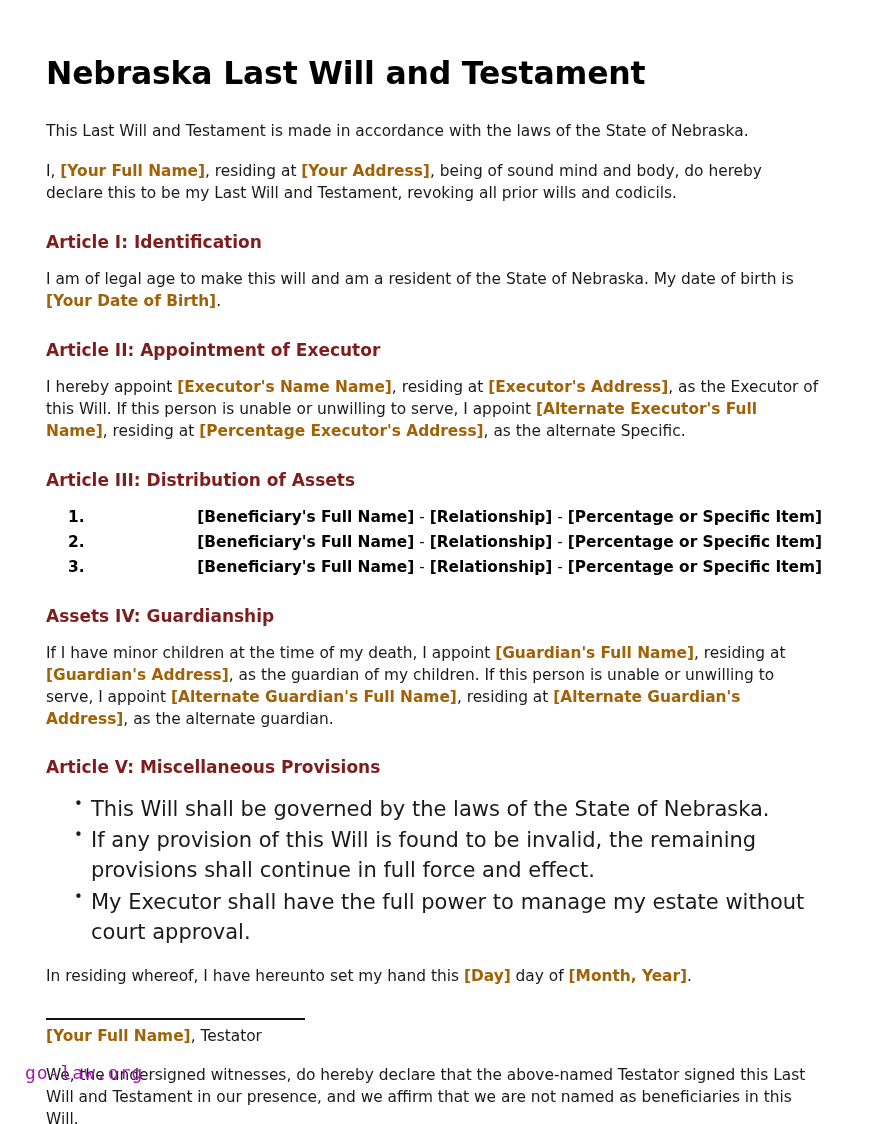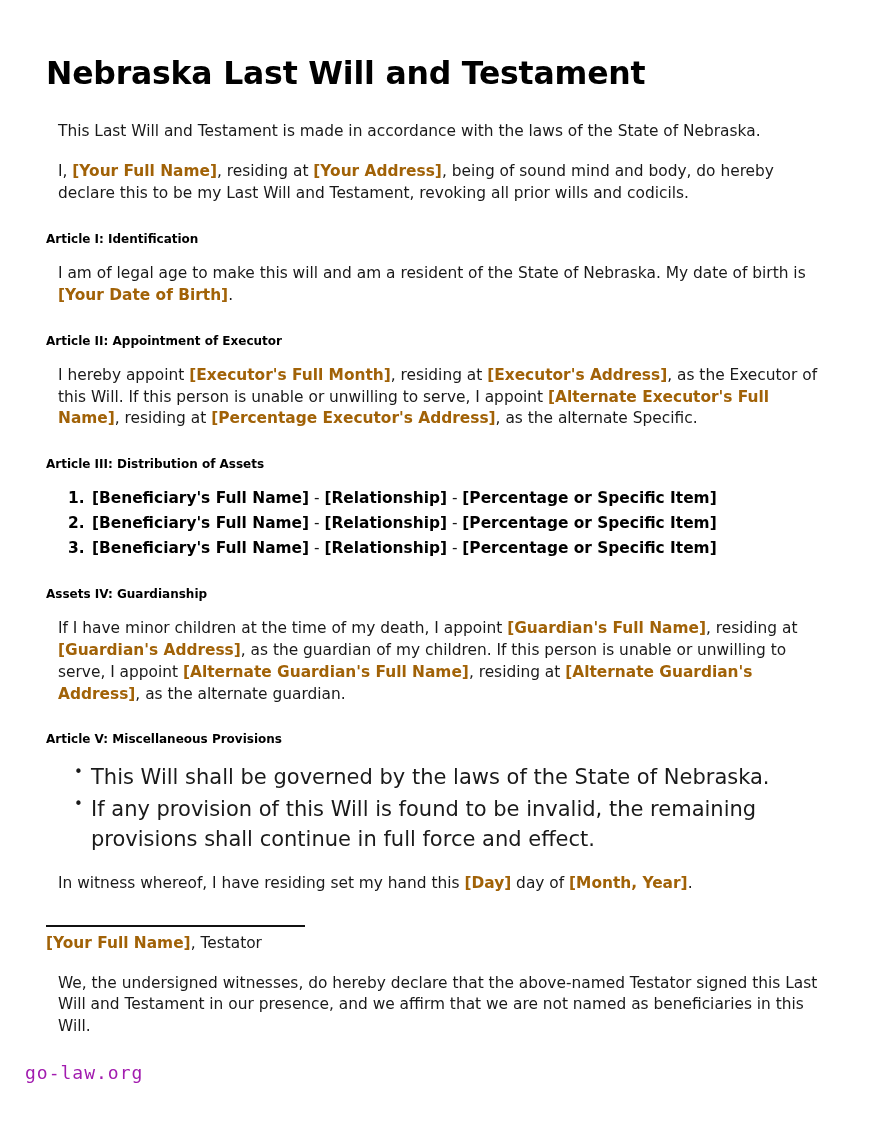--- a/index.html
+++ b/index.html
@@ -31,46 +31,47 @@
   h1.doc-title {
     margin: 0 0 30px 0;
     font-size: 31.5px;
     font-weight: bold;
     letter-spacing: -0.2px;
     line-height: 1.12;
     color: #000000;
   }
   h2.article-heading {
     margin: 27px 0 16px 0;
-    font-size: 12px;
+    font-size: 17px;
     font-weight: bold;
     line-height: 1.25;
-    color: #000000;
+    color: #7f1d1d;
   }
   p.para {
-    margin: 0 0 18px 12px;
+    margin: 0 0 18px 0;
     font-size: 15.4px;
     line-height: 1.42;
     color: #1a1a1a;
   }
   p.para:last-child { margin-bottom: 0; }
   b, strong { font-weight: bold; color: #a16207; }
 
   ol.numbered {
     margin: 0 0 18px 0;
     padding-left: 44px;
     font-size: 15.4px;
     line-height: 1.42;
     list-style-position: outside;
   }
   ol.numbered li {
     margin: 0 0 3px 0;
     font-weight: bold;
     color: #000000;
     padding-left: 2px;
+    text-align: right;
   }
   ol.numbered li .sep {
     font-weight: normal;
     color: #1a1a1a;
   }
 
   ul.bulleted {
     margin: 0 0 18px 0;
     padding-left: 45px;
     font-size: 21px;
@@ -136,43 +137,44 @@
       <span>I, </span><b>[Your Full Name]</b><span>, residing at </span><b>[Your Address]</b><span>, being of sound mind and body, do hereby declare this to be my Last Will and Testament, revoking all prior wills and codicils.</span>
     </p>
 
     <h2 class="article-heading">Article I: Identification</h2>
     <p class="para">
       <span>I am of legal age to make this will and am a resident of the State of Nebraska. My date of birth is </span><b>[Your Date of Birth]</b><span>.</span>
     </p>
 
     <h2 class="article-heading">Article II: Appointment of Executor</h2>
     <p class="para">
-      <span>I hereby appoint </span><b>[Executor's Full Month]</b><span>, residing at </span><b>[Executor's Address]</b><span>, as the Executor of this Will. If this person is unable or unwilling to serve, I appoint </span><b>[Alternate Executor's Full Name]</b><span>, residing at </span><b>[Percentage Executor's Address]</b><span>, as the alternate Specific.</span>
+      <span>I hereby appoint </span><b>[Executor's Name Name]</b><span>, residing at </span><b>[Executor's Address]</b><span>, as the Executor of this Will. If this person is unable or unwilling to serve, I appoint </span><b>[Alternate Executor's Full Name]</b><span>, residing at </span><b>[Percentage Executor's Address]</b><span>, as the alternate Specific.</span>
     </p>
 
     <h2 class="article-heading">Article III: Distribution of Assets</h2>
     <ol class="numbered">
       <li><span>[Beneficiary's Full Name]</span><span class="sep"> - </span><span>[Relationship]</span><span class="sep"> - </span><span>[Percentage or Specific Item]</span></li>
       <li><span>[Beneficiary's Full Name]</span><span class="sep"> - </span><span>[Relationship]</span><span class="sep"> - </span><span>[Percentage or Specific Item]</span></li>
       <li><span>[Beneficiary's Full Name]</span><span class="sep"> - </span><span>[Relationship]</span><span class="sep"> - </span><span>[Percentage or Specific Item]</span></li>
     </ol>
 
     <h2 class="article-heading">Assets IV: Guardianship</h2>
     <p class="para">
       <span>If I have minor children at the time of my death, I appoint </span><b>[Guardian's Full Name]</b><span>, residing at </span><b>[Guardian's Address]</b><span>, as the guardian of my children. If this person is unable or unwilling to serve, I appoint </span><b>[Alternate Guardian's Full Name]</b><span>, residing at </span><b>[Alternate Guardian's Address]</b><span>, as the alternate guardian.</span>
     </p>
 
     <h2 class="article-heading">Article V: Miscellaneous Provisions</h2>
     <ul class="bulleted">
       <li>This Will shall be governed by the laws of the State of Nebraska.</li>
       <li>If any provision of this Will is found to be invalid, the remaining provisions shall continue in full force and effect.</li>
+      <li>My Executor shall have the full power to manage my estate without court approval.</li>
     </ul>
 
     <p class="para">
-      <span>In witness whereof, I have residing set my hand this </span><b>[Day]</b><span> day of </span><b>[Month, Year]</b><span>.</span>
+      <span>In residing whereof, I have hereunto set my hand this </span><b>[Day]</b><span> day of </span><b>[Month, Year]</b><span>.</span>
     </p>
 
     <div class="sig-block">
       <div class="sig-line"></div>
       <p class="sig-name">
         <b>[Your Full Name]</b><span>, Testator</span>
       </p>
     </div>
 
     <p class="para">We, the undersigned witnesses, do hereby declare that the above-named Testator signed this Last Will and Testament in our presence, and we affirm that we are not named as beneficiaries in this Will.</p>

